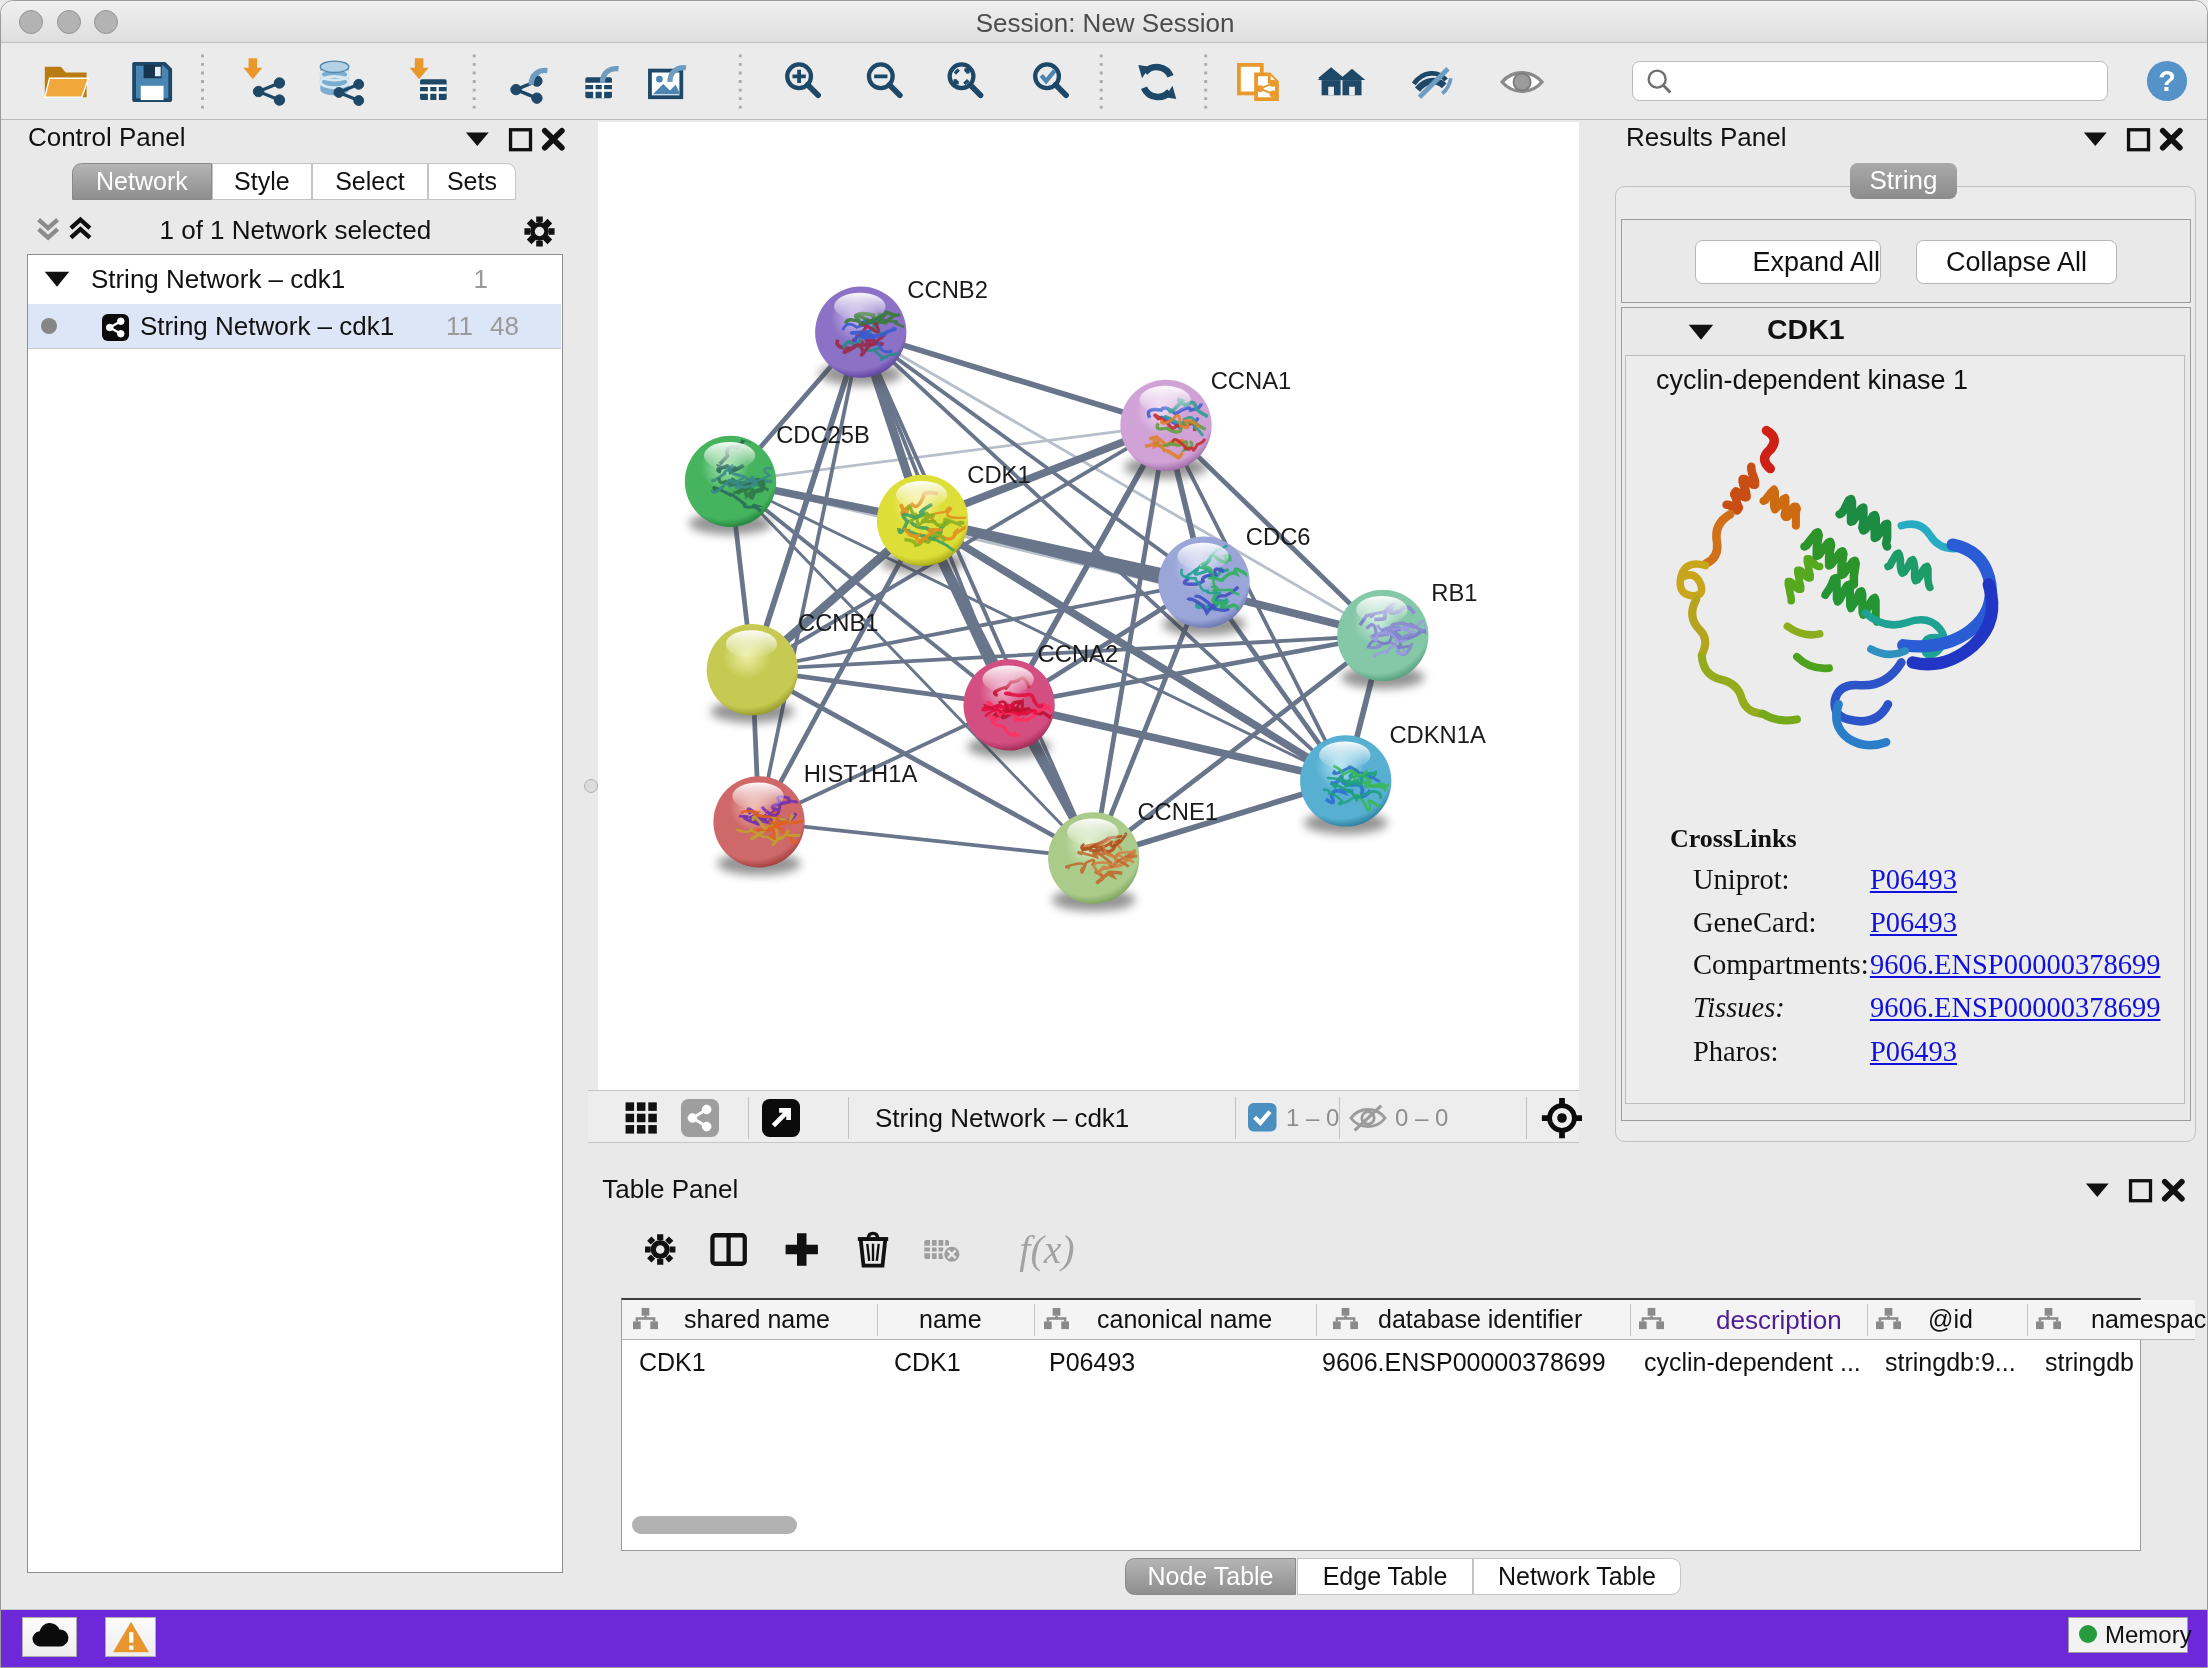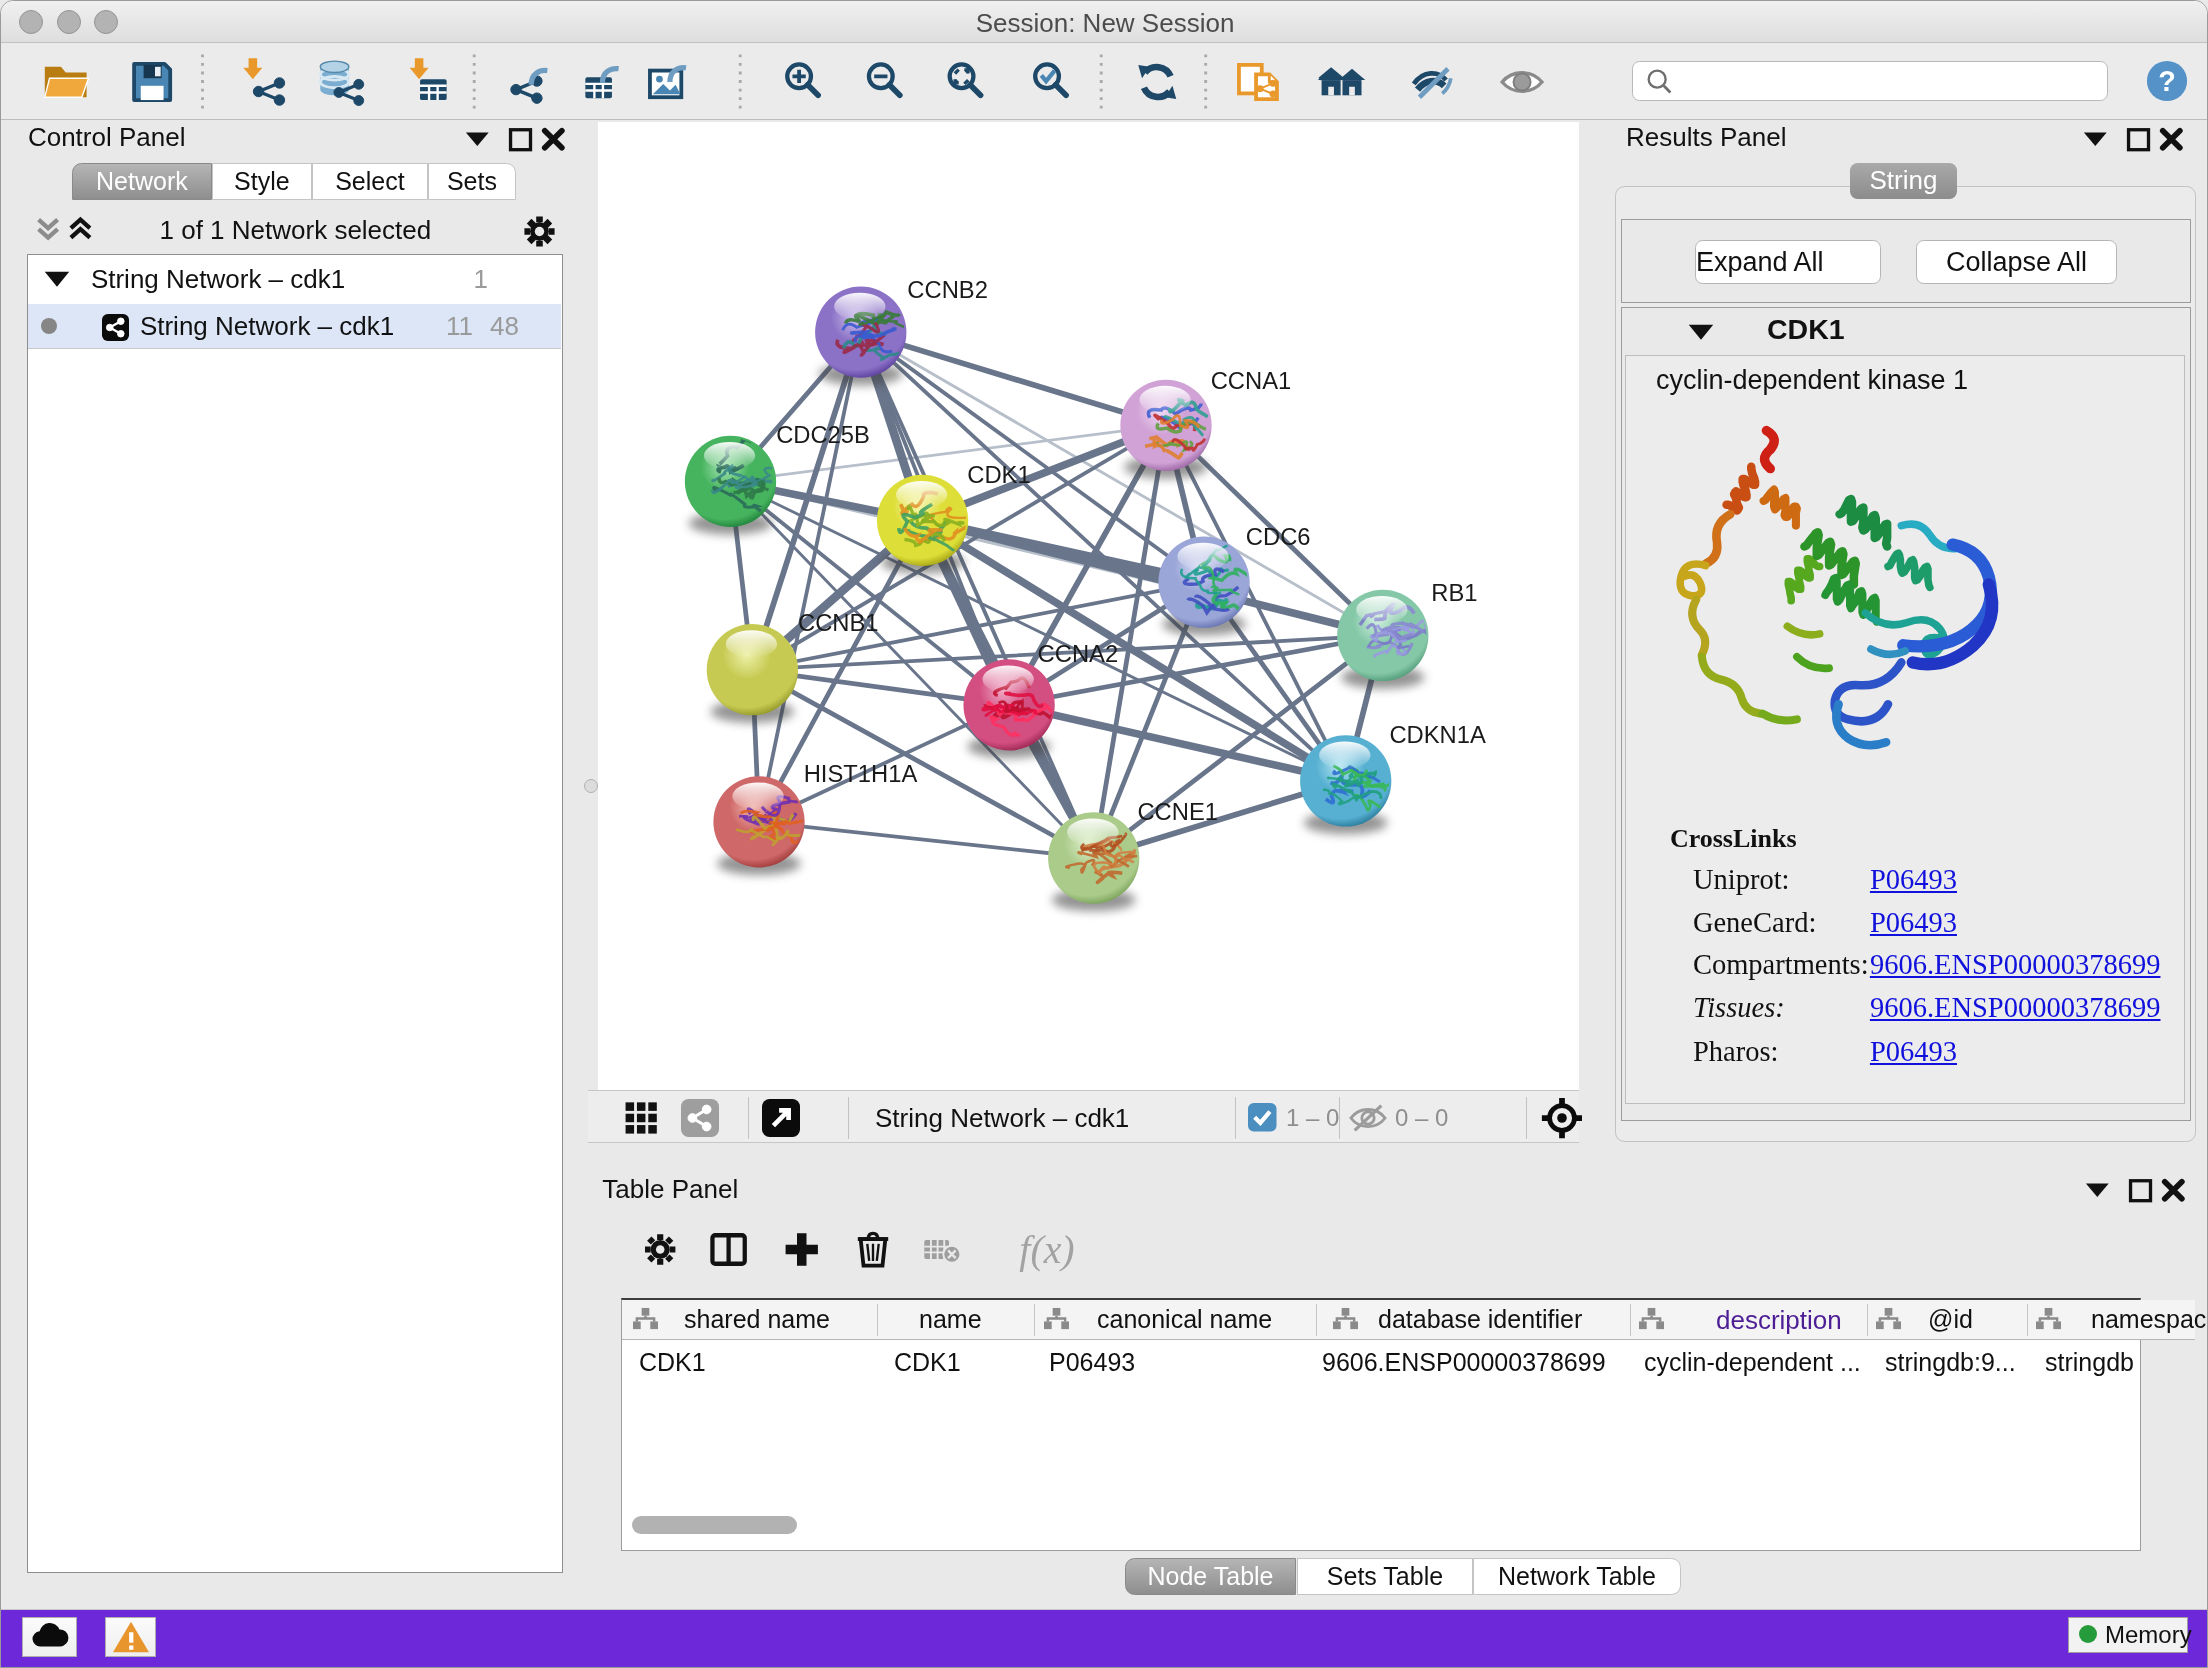--- a/index.html
+++ b/index.html
@@ -685,21 +685,21 @@
 <div id="results">
  <div class="phdr" style="position:absolute;left:44px;top:0px;">Results Panel</div>
  <svg width="114" height="28.5" viewBox="0 0 120 30" style="position:absolute;left:500px;top:2.9px;">
    <path d="M2 8 L26 8 L14 22 Z" fill="#111"></path>
    <rect x="49" y="5" width="21" height="21" fill="none" stroke="#111" stroke-width="3.5"></rect>
    <path d="M85 6 L103 24 M103 6 L85 24" stroke="#111" stroke-width="6" stroke-linecap="round"></path>
  </svg>
  <div style="position:absolute;left:33px;top:64px;width:581px;height:956px;background:#ebebeb;border:1.9px solid #c2c2c2;border-radius:9.5px;"></div>
  <div style="position:absolute;left:268px;top:41px;width:107px;height:36px;background:linear-gradient(#a9a9a9,#8c8c8c);border-radius:7.6px;color:#fff;font-size:26px;text-align:center;line-height:34px;">String</div>
  <div style="position:absolute;left:39px;top:97px;width:570px;height:84px;background:#e9e9e9;border:1.9px solid #9c9c9c;">
-   <div style="position:absolute;left:73px;top:20px;width:186px;height:44px;background:#fff;border:1px solid #b5b5b5;border-radius:7.6px;font-size:27px;color:#111;text-align:left;line-height:42px;">Expand All</div>
+   <div style="position:absolute;left:73px;top:20px;width:186px;height:44px;background:#fff;border:1px solid #b5b5b5;border-radius:7.6px;font-size:27px;color:#111;text-align:right;line-height:42px;">Expand All</div>
    <div style="position:absolute;left:294px;top:20px;width:201px;height:44px;background:#fff;border:1px solid #b5b5b5;border-radius:7.6px;font-size:27px;color:#111;text-align:center;line-height:42px;">Collapse All</div>
  </div>
  <div style="position:absolute;left:39px;top:185px;width:570px;height:814px;background:#e9e9e9;border:1.9px solid #9c9c9c;">
   <svg width="32" height="28.5" viewBox="0 0 34 30" style="position:absolute;left:63px;top:11.4px;">
           <path d="M4 6 L30 6 L17 22 Z" fill="#111"></path>
         </svg>
   <div style="position:absolute;left:145px;top:4.8px;font-size:28.5px;font-weight:bold;color:#111;">CDK1</div>
   <div style="position:absolute;left:2.9px;top:47px;width:560px;height:749px;background:#ececec;border:1px solid #bdbdbd;">
    <div style="position:absolute;left:30px;top:8.6px;font-size:27px;color:#111;">cyclin-dependent kinase 1</div>
    <svg width="352" height="342" viewBox="0 0 370 360" style="position:absolute;left:49px;top:67px;">
@@ -848,21 +848,21 @@
   <div style="position:absolute;left:17px;top:48px;font-size:25px;color:#111;">CDK1</div>
   <div style="position:absolute;left:272px;top:48px;font-size:25px;color:#111;">CDK1</div>
   <div style="position:absolute;left:427px;top:48px;font-size:25px;color:#111;">P06493</div>
   <div style="position:absolute;left:700px;top:48px;font-size:25px;color:#111;">9606.ENSP00000378699</div>
   <div style="position:absolute;left:1022px;top:48px;font-size:25px;color:#111;">cyclin-dependent ...</div>
   <div style="position:absolute;left:1263px;top:48px;font-size:25px;color:#111;">stringdb:9...</div>
   <div style="position:absolute;left:1423px;top:48px;font-size:25px;color:#111;">stringdb</div>
   <div style="position:absolute;left:9.5px;top:216px;width:165px;height:18px;border-radius:9.5px;background:#b2b2b2;"></div>
  </div>
  <div class="tab tabsel" style="left:537px;top:413px;width:171px;border-radius:9.5px 0 0 9.5px;">Node Table</div>
- <div class="tab" style="left:709px;top:413px;width:176px;">Sets Table</div>
+ <div class="tab" style="left:709px;top:413px;width:176px;">Edge Table</div>
  <div class="tab" style="left:885px;top:413px;width:208px;border-radius:0 9.5px 9.5px 0;">Network Table</div>
 </div>
 <div id="bottombar">
  <div class="bbtn" style="left:21px;">
   <svg width="46" height="34" viewBox="0 0 48 36" style="position:absolute;left:3.8px;top:1.9px;">
    <path d="M14 28 a8 8 0 0 1 -1 -16 a11 11 0 0 1 21 -2 a7.5 7.5 0 0 1 1 18 Z" fill="#0b0b0b"></path>
   </svg>
  </div>
  <div class="bbtn" style="left:104px;width:51px;">
   <svg width="42" height="36" viewBox="0 0 44 38" style="position:absolute;left:3.8px;top:1px;">

